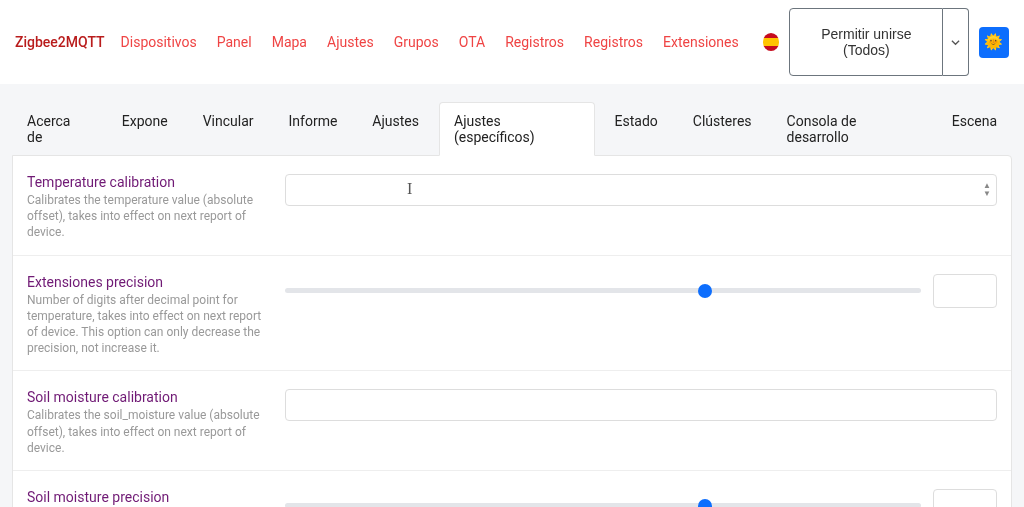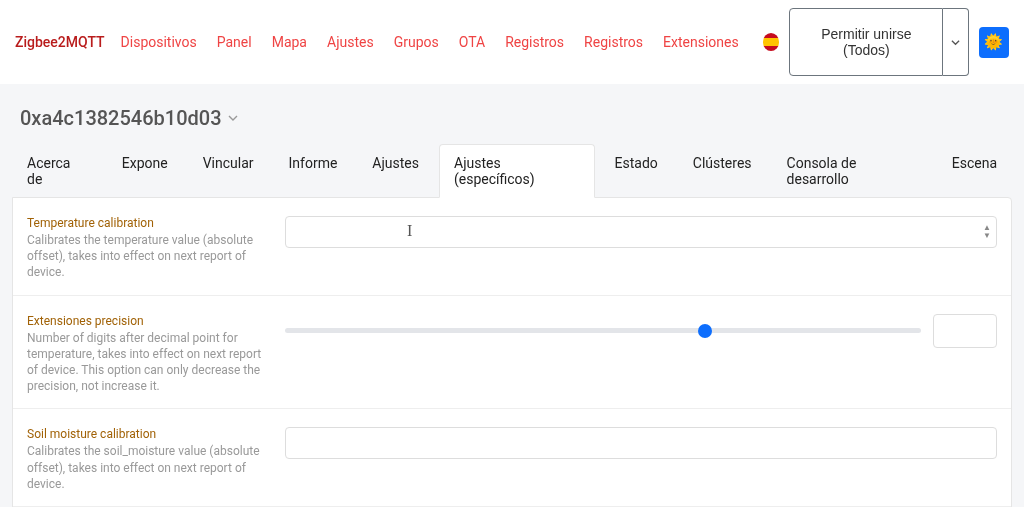--- a/index.html
+++ b/index.html
@@ -23,21 +23,21 @@
     
     .tabs { display: flex; gap: 5px; font-size: 14px; }
     .tab { padding: 10px 14px; color: #222; cursor: pointer; border: 1px solid transparent; border-bottom: none; }
     .tab.active { background: #fff; border: 1px solid #e5e5e5; border-bottom: 1px solid #fff; border-radius: 4px 4px 0 0; position: relative; z-index: 2; }
     
     
     .panel { background: #fff; border-radius: 4px; border-top-left-radius: 0; padding: 0; margin-top: -1px; border: 1px solid #e5e5e5; }
     .setting-row { display: flex; padding: 18px 14px 14px 14px; border-bottom: 1px solid #eee; gap: 20px; align-items: flex-start; }
     .setting-row:last-child { border-bottom: none; }
     .setting-label { width: 238px; flex-shrink: 0; }
-    .setting-name { font-size: 12px; color: #a16207; margin-bottom: 2px; }
+    .setting-name { font-size: 14px; color: #701a75; margin-bottom: 2px; }
     .setting-desc { font-size: 12px; color: #999; line-height: 1.35; }
     .setting-control { flex: 1; display: flex; align-items: center; gap: 10px; position: relative; }
     
     .num-input { width: 100%; padding: 7px 10px; border: 1px solid #ddd; border-radius: 4px; font-size: 14px; }
     .spinner-wrap { position: relative; width: 100%; }
     .spinner-btns { position: absolute; right: 4px; top: 50%; transform: translateY(-50%); display: flex; flex-direction: column; gap: 0; font-size: 8px; color: #888; line-height: 1; }
     .spinner-btns span { cursor: pointer; padding: 0 2px; }
     
     .slider-wrap { display: flex; align-items: center; gap: 12px; width: 100%; }
     .slider-track { flex: 1; height: 5px; background: #e3e5e9; border-radius: 3px; position: relative; }
@@ -70,26 +70,20 @@
           <path d="M1 3 L5 7 L9 3" fill="none" stroke="#555" stroke-width="1.4"></path>
         </svg>
     </button>
   </div>
   <button class="theme-btn">
     <span>🌞</span>
   </button>
 </div>
 
 <div class="content">
-  <div class="device-title">
-    <span>0xa4c1382546b10d03</span>
-    <svg class="device-caret" width="10" height="10" viewBox="0 0 10 10">
-        <path d="M1 3 L5 7 L9 3" fill="none" stroke="#999" stroke-width="1.4"></path>
-      </svg>
-  </div>
 
   <div class="tabs">
     <div class="tab">Acerca de</div>
     <div class="tab">Expone</div>
     <div class="tab">Vincular</div>
     <div class="tab">Informe</div>
     <div class="tab">Ajustes</div>
     <div class="tab active">Ajustes (específicos)</div>
     <div class="tab">Estado</div>
     <div class="tab">Clústeres</div>

